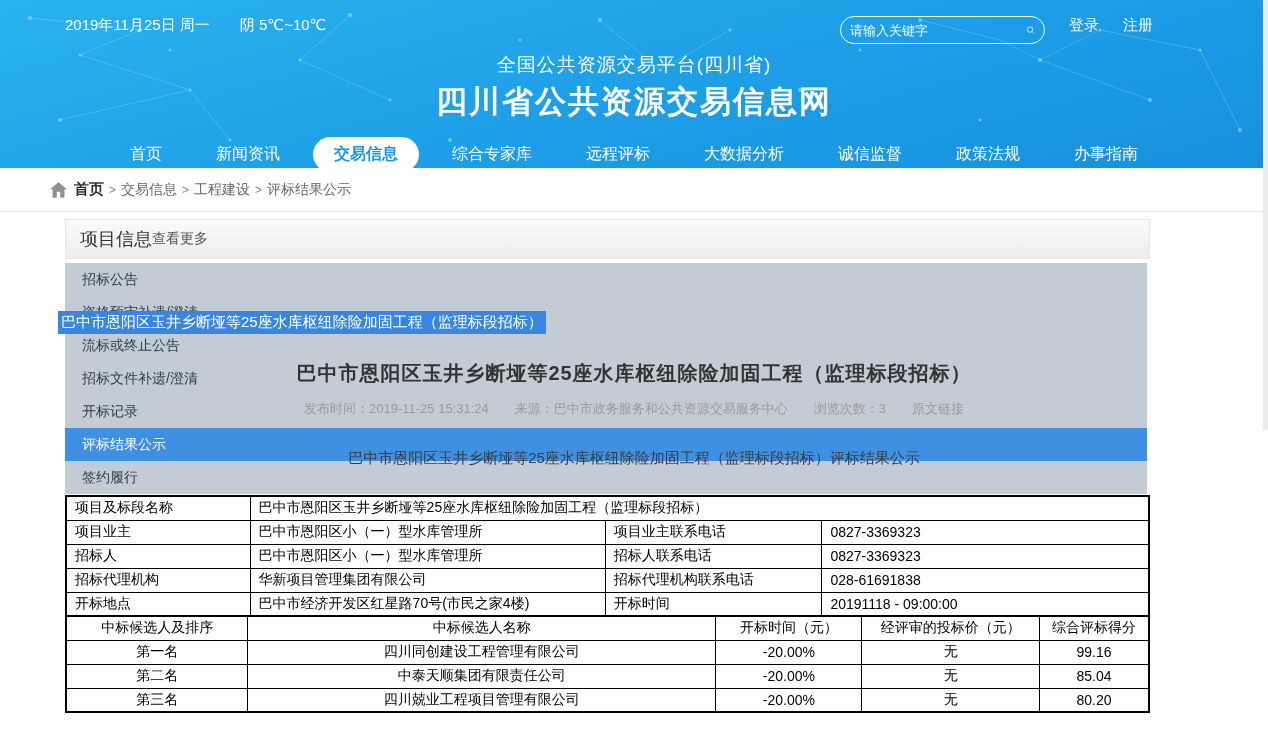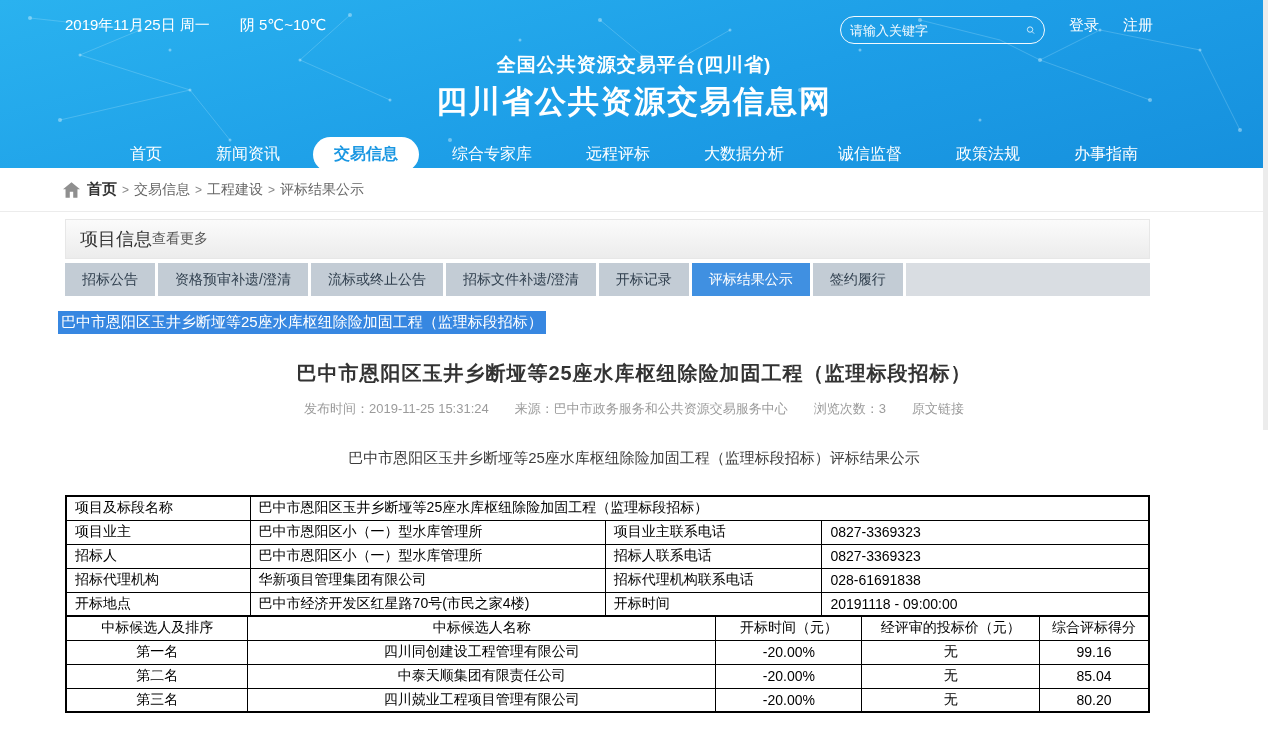--- a/index.html
+++ b/index.html
@@ -14,47 +14,47 @@
     padding:16px 115px 0 65px; color:#fff; font-size:15px; }
   .topbar .weather { margin-left:30px; }
   .topbar .spacer { flex:1; }
   .search-pill { display:flex; align-items:center; width:205px; height:28px;
     border:1px solid rgba(255,255,255,.95); border-radius:15px; padding:0 9px; }
   .search-pill input { flex:1; border:none; outline:none; background:transparent;
     color:#fff; font-size:13px; font-family:inherit; }
   .search-pill input::placeholder { color:rgba(255,255,255,.95); }
   .auth-link { color:#fff; margin-left:24px; font-size:15px; cursor:pointer; }
   .site-sub { position:relative; text-align:center; color:#fff; font-size:19px;
-    margin-top:8px; letter-spacing:1px;font-weight:bold; }
+    margin-top:8px; letter-spacing:1px; }
   .site-title { position:relative; text-align:center; color:#fff; font-size:31px;
     font-weight:bold; margin-top:3px; letter-spacing:2px; }
   .main-nav { position:relative; display:flex; justify-content:center;
     align-items:center; margin-top:14px; }
   .nav-item { color:#fff; font-size:16px; padding:7px 21px; margin:0 6px;
     border-radius:18px; cursor:pointer; white-space:nowrap; }
   .nav-item.active { background:#fff; color:#1a97e2; font-weight:bold; }
 
   
   .breadcrumb-bar { display:flex; align-items:center; height:44px;
-    padding-left:63px; background:#fff; border-bottom:1px solid #ececec; }
+    padding-left:50px; background:#fff; border-bottom:1px solid #ececec; }
   .bc-home { width:17px; height:16px; margin-right:7px; }
   .bc-item { color:#666; font-size:14px; cursor:pointer; }
   .bc-item.first { color:#333; font-weight:bold; font-size:15px; }
   .bc-sep { color:#888; font-size:12px; margin:0 5px; }
 
   
   .content { width:1085px; margin-left:65px; }
   .section-bar { display:flex; align-items:center; justify-content:flex-start;
     height:40px; margin-top:7px; background:linear-gradient(#fbfbfb,#ececec);
     border:1px solid #e7e7e7; padding:0 14px; }
   .section-title { font-size:18px; color:#333; }
   .section-more { font-size:14px; color:#555; cursor:pointer; }
 
   
-  .tab-row { display:flex; margin-top:4px; height:33px; }
+  .tab-row { display:flex; margin-top:4px; height:33px;flex-direction:column; }
   .tab { height:33px; line-height:33px; padding:0 17px; margin-right:3px;
     background:#c3ccd5; color:#2f3e4d; font-size:14px; cursor:pointer; white-space:nowrap; }
   .tab.active { background:#4090e1; color:#fff; }
   .tab-filler { flex:1; background:#d9dde2; }
 
   
   .selected-link { display:inline-block; margin:15px 0 0 58px; background:#3787e1;
     color:#fff; font-size:15px; padding:2px 3px; cursor:pointer; }
   .article-title { text-align:center; font-size:20px; font-weight:bold;
     color:#333; margin-top:26px; letter-spacing:1px; }

